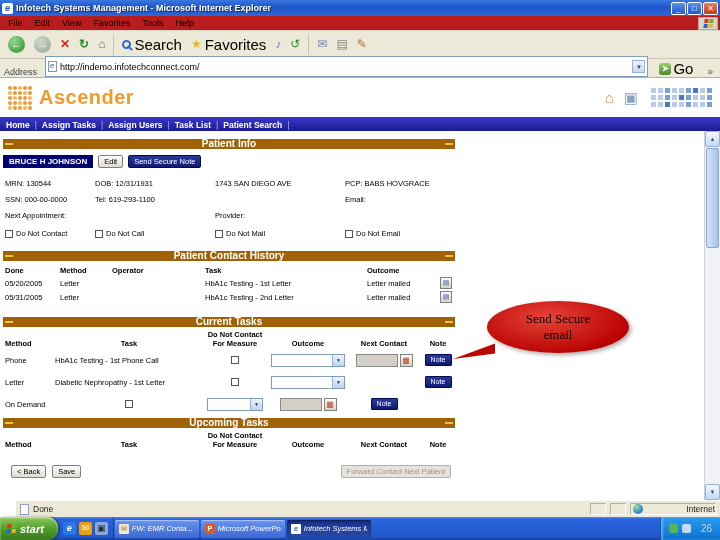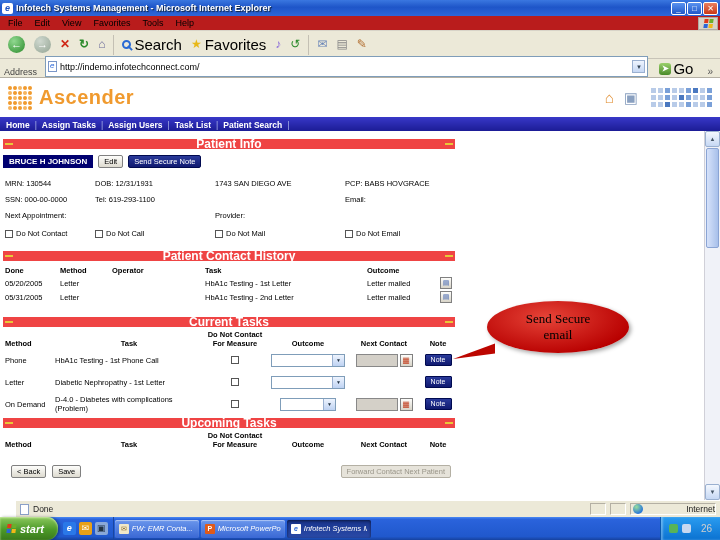--- a/index.html
+++ b/index.html
@@ -93,21 +93,21 @@
   .navbar { position:absolute; top:117px; left:0; right:0; height:15px;
     background:linear-gradient(180deg,#3838c8,#1a1a92); display:flex; align-items:center;
     padding:0 6px; gap:5px; }
   .nav-item { color:#fff; font-size:8.5px; font-weight:bold; }
   .nav-sep { color:#aab4e8; font-size:8.5px; }
 
   
   .content { position:absolute; top:131px; left:0; right:0; bottom:40px; background:#fff; overflow:hidden; }
   .page { position:absolute; left:3px; top:0; width:452px; color:#000; }
 
-  .sec-header { height:10px; background:#ef4444; color:#fff; font-size:12px; font-weight:bold;
+  .sec-header { height:10px; background:#a16207; color:#fff; font-size:10px; font-weight:bold;
     text-align:center; line-height:10px; position:relative; }
   .sec-header::before, .sec-header::after { content:""; position:absolute; top:4px; width:8px; height:2px; background:#e8c838; }
   .sec-header::before { left:2px; } .sec-header::after { right:2px; }
 
   .name-row { display:flex; align-items:center; gap:5px; margin-top:5px; height:15px; }
   .name-box { background:#000070; color:#fff; font-size:8px; font-weight:bold; padding:2px 6px; }
   .btn { font-family:"Liberation Sans", sans-serif; font-size:7.5px; color:#000;
     background:linear-gradient(180deg,#fdfdfb,#dedbd0); border:1px solid #808080; border-radius:2px;
     padding:1px 5px; height:13px; }
   .btn.navy { background:linear-gradient(180deg,#2a3a9a,#101a70); color:#fff; border-color:#000a50; }
@@ -489,21 +489,20 @@
             </span>
           </span>
         <span class="td center"></span>
         <span class="td center">
             <button class="note-btn">Note</button>
           </span>
       </div>
 
       <div class="task-row">
         <span class="td">On Demand</span>
-        <span class="td">D-4.0 - Diabetes with complications (Problem)</span>
         <span class="td center">
             <span class="cb"></span>
           </span>
         <span class="td center">
             <span class="select" style="width:56px">
               <span class="sel-arrow">▼</span>
             </span>
           </span>
         <span class="td center">
           <span class="nc-input"></span>

